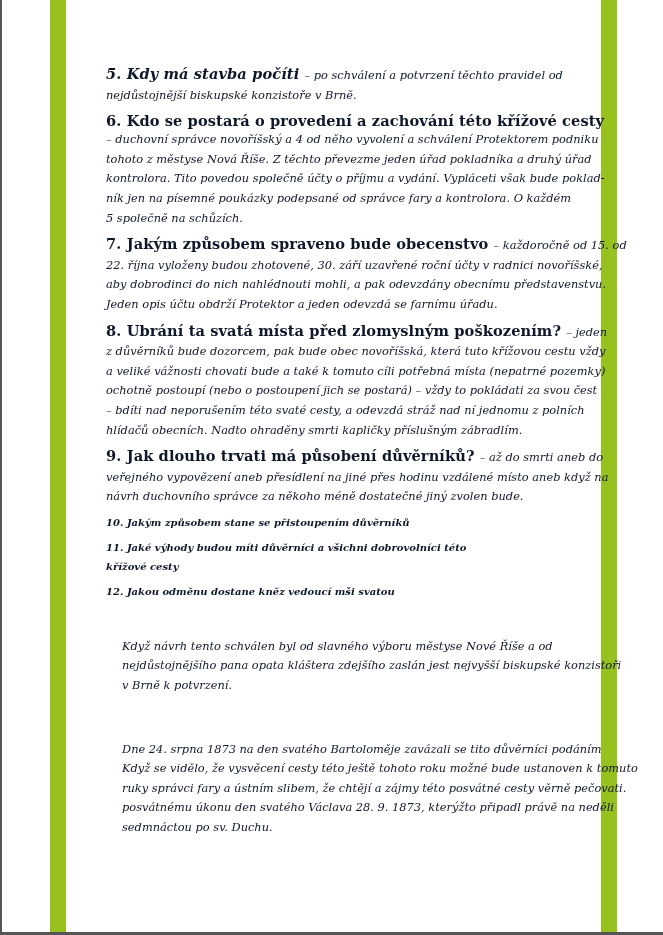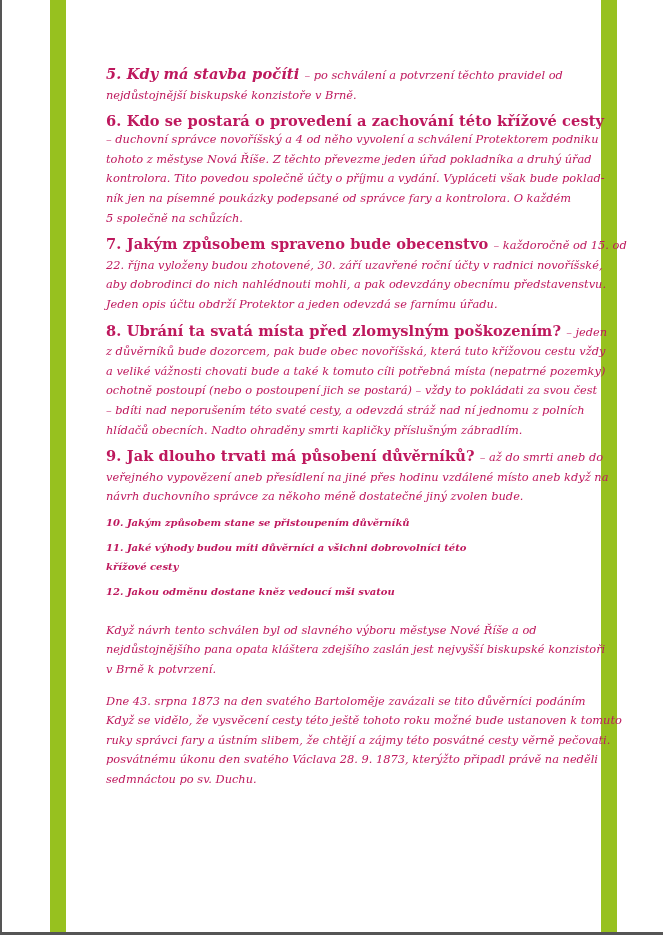--- a/index.html
+++ b/index.html
@@ -8,35 +8,35 @@
       position: absolute; left: 0; top: 0; width: 661px; height: 932px;
       border-left: 2px solid #555555; border-right: 2px solid #555555; border-bottom: 3px solid #555555;
       box-sizing: content-box; background: #ffffff;
     }
     .bar { position: absolute; top: 0; height: 932px; width: 16px; }
     .bar.left { left: 48px; }
     .bar.right { left: 599px; }
     .content {
       position: absolute; left: 104px; top: 64px; width: 464px;
       font-family: "DejaVu Serif", "Liberation Serif", serif;
-      color: #be185d;
+      color: #0f172a;
     }
     .item { margin: 0 0 6px 0; }
     .item .head {
       font-weight: bold; font-style: italic; font-size: 14.6px; line-height: 19px;
       letter-spacing: 0.1px;
     }
     .item .head.upright { font-style: normal; }
     .item .body, .para {
       font-style: italic; font-size: 11.4px; line-height: 19.6px;
     }
     .item .head-only {
       font-weight: bold; font-style: italic; font-size: 10px; line-height: 19px;
     }
-    .para { margin: 0; }
+    .para { margin: 16px; }
     .gap1 { height: 14px; }
     .gap2 { height: 12px; }
     .line { display: block; white-space: nowrap; }
   </style>
 </head>
 <body>
 
 <div class="frame" style="border-color: rgb(85, 85, 85);">
   <div class="bar left" style="background: rgb(151, 193, 31);"></div>
   <div class="bar right" style="background: rgb(151, 193, 31);"></div>
@@ -108,21 +108,21 @@
 
     <div class="para">
       <span class="line">Když návrh tento schválen byl od slavného výboru městyse Nové Říše a od</span>
       <span class="line">nejdůstojnějšího pana opata kláštera zdejšího zaslán jest nejvyšší biskupské konzistoři</span>
       <span class="line">v Brně k potvrzení.</span>
     </div>
 
     <div class="gap2"></div>
 
     <div class="para">
-      <span class="line">Dne 43. srpna 1873 na den svatého Bartoloměje zavázali se tito důvěrníci podáním</span>
+      <span class="line">Dne 24. srpna 1873 na den svatého Bartoloměje zavázali se tito důvěrníci podáním</span>
       <span class="line">Když se vidělo, že vysvěcení cesty této ještě tohoto roku možné bude ustanoven k tomuto</span>
       <span class="line">ruky správci fary a ústním slibem, že chtějí a zájmy této posvátné cesty věrně pečovati.</span>
       <span class="line">posvátnému úkonu den svatého Václava 28. 9. 1873, kterýžto připadl právě na neděli</span>
       <span class="line">sedmnáctou po sv. Duchu.</span>
     </div>
 
   </div>
 </div>
 
 </body></html>

